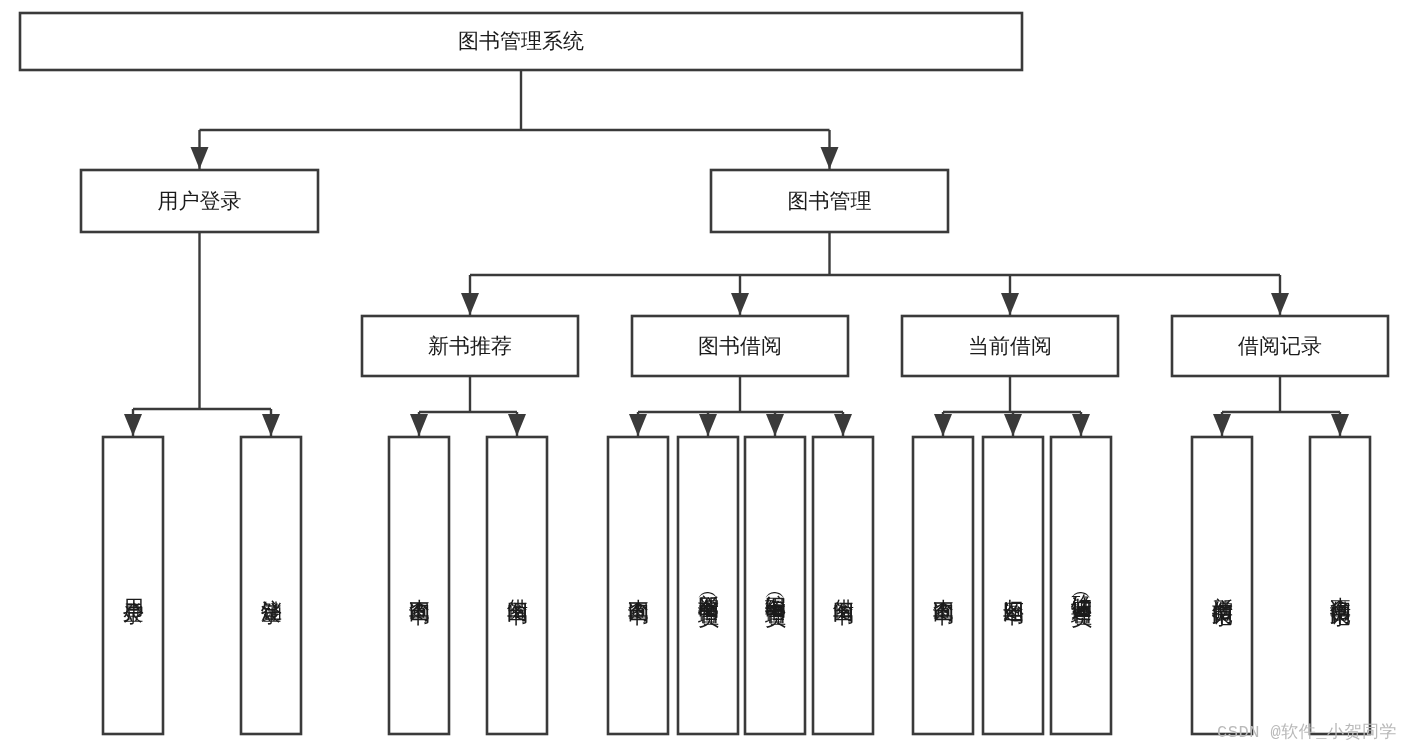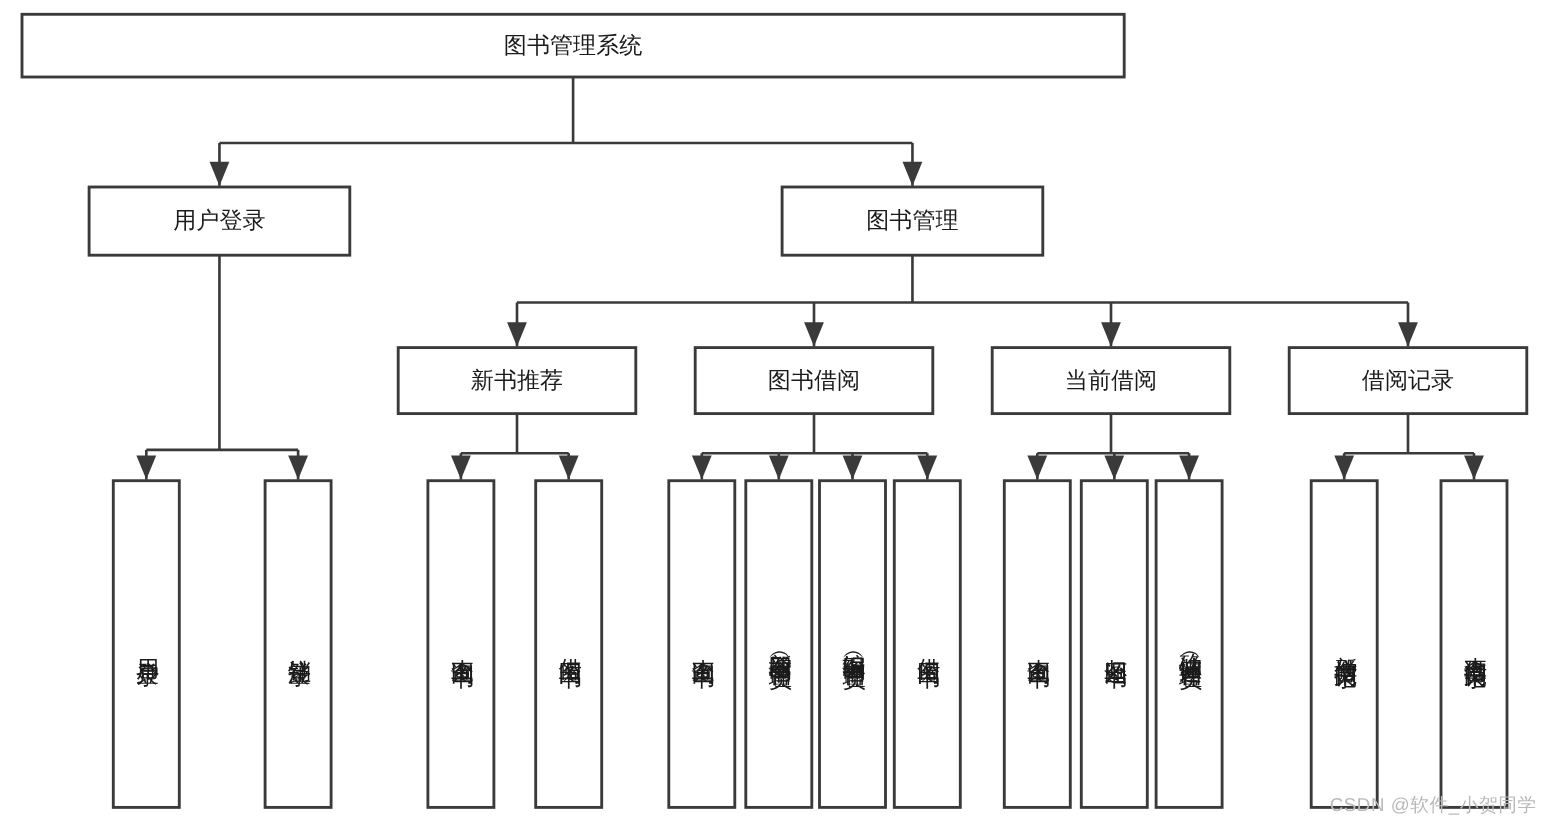--- a/index.html
+++ b/index.html
@@ -57,21 +57,21 @@
     color: #1b1b1b;
     letter-spacing: 2px;
     white-space: nowrap;
     text-align: center;
     pointer-events: none;
   }
   .watermark {
     position: absolute;
     right: 8px;
     bottom: 4px;
-    font-family: Liberation Sans, sans-serif;
+    font-family: Liberation Mono, monospace;
     font-size: 17px;
     color: #b9b9b9;
     white-space: nowrap;
     letter-spacing: 0.5px;
   }
 </style>
 </head>
 <body>
 
 <div id="stage">

